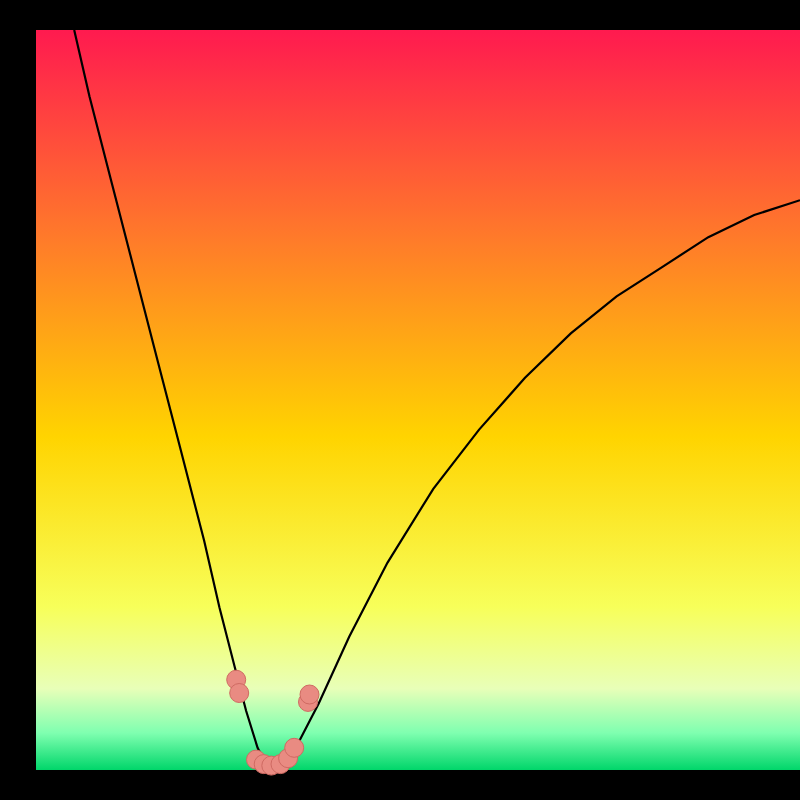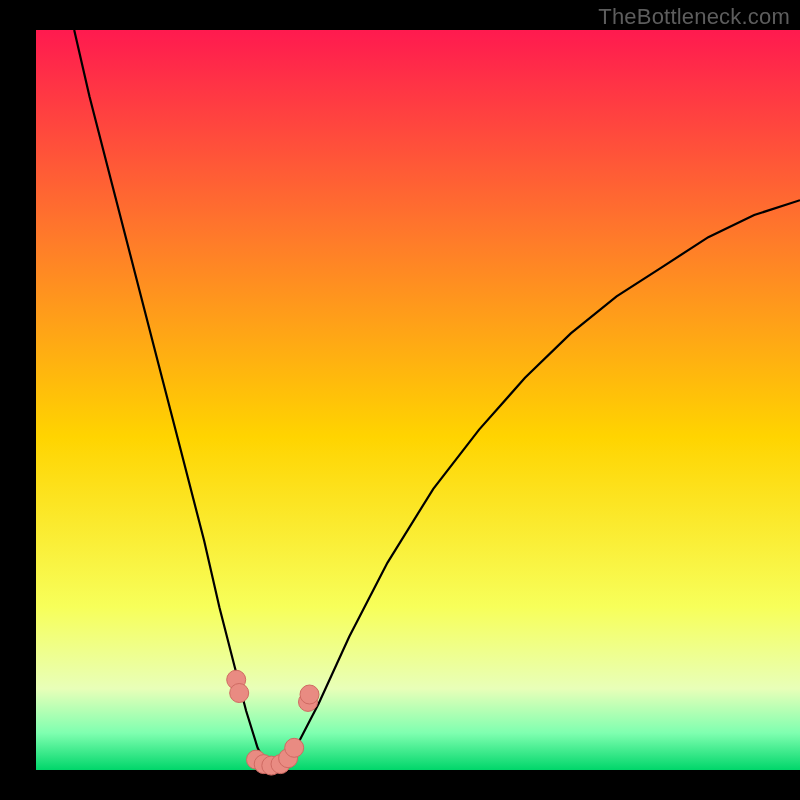--- a/index.html
+++ b/index.html
@@ -30,21 +30,20 @@
   svg {
     position: absolute;
     top: 0;
     left: 0;
   }
 </style>
 </head>
 <body>
 
 <div class="frame">
-  <div class="watermark">TheBottleneck.com</div>
 
   <svg id="chart-svg" width="800" height="800" viewBox="0 0 800 800">
     <defs>
       <linearGradient id="bg-grad" x1="0" y1="0" x2="0" y2="1">
         <stop id="g0" offset="0%" stop-color="#ff1a4f"></stop>
         <stop id="g1" offset="28%" stop-color="#ff7a2a"></stop>
         <stop id="g2" offset="55%" stop-color="#ffd400"></stop>
         <stop id="g3" offset="78%" stop-color="#f7ff5a"></stop>
         <stop id="g4" offset="89%" stop-color="#e8ffb8"></stop>
         <stop id="g5" offset="95%" stop-color="#7fffb0"></stop>

